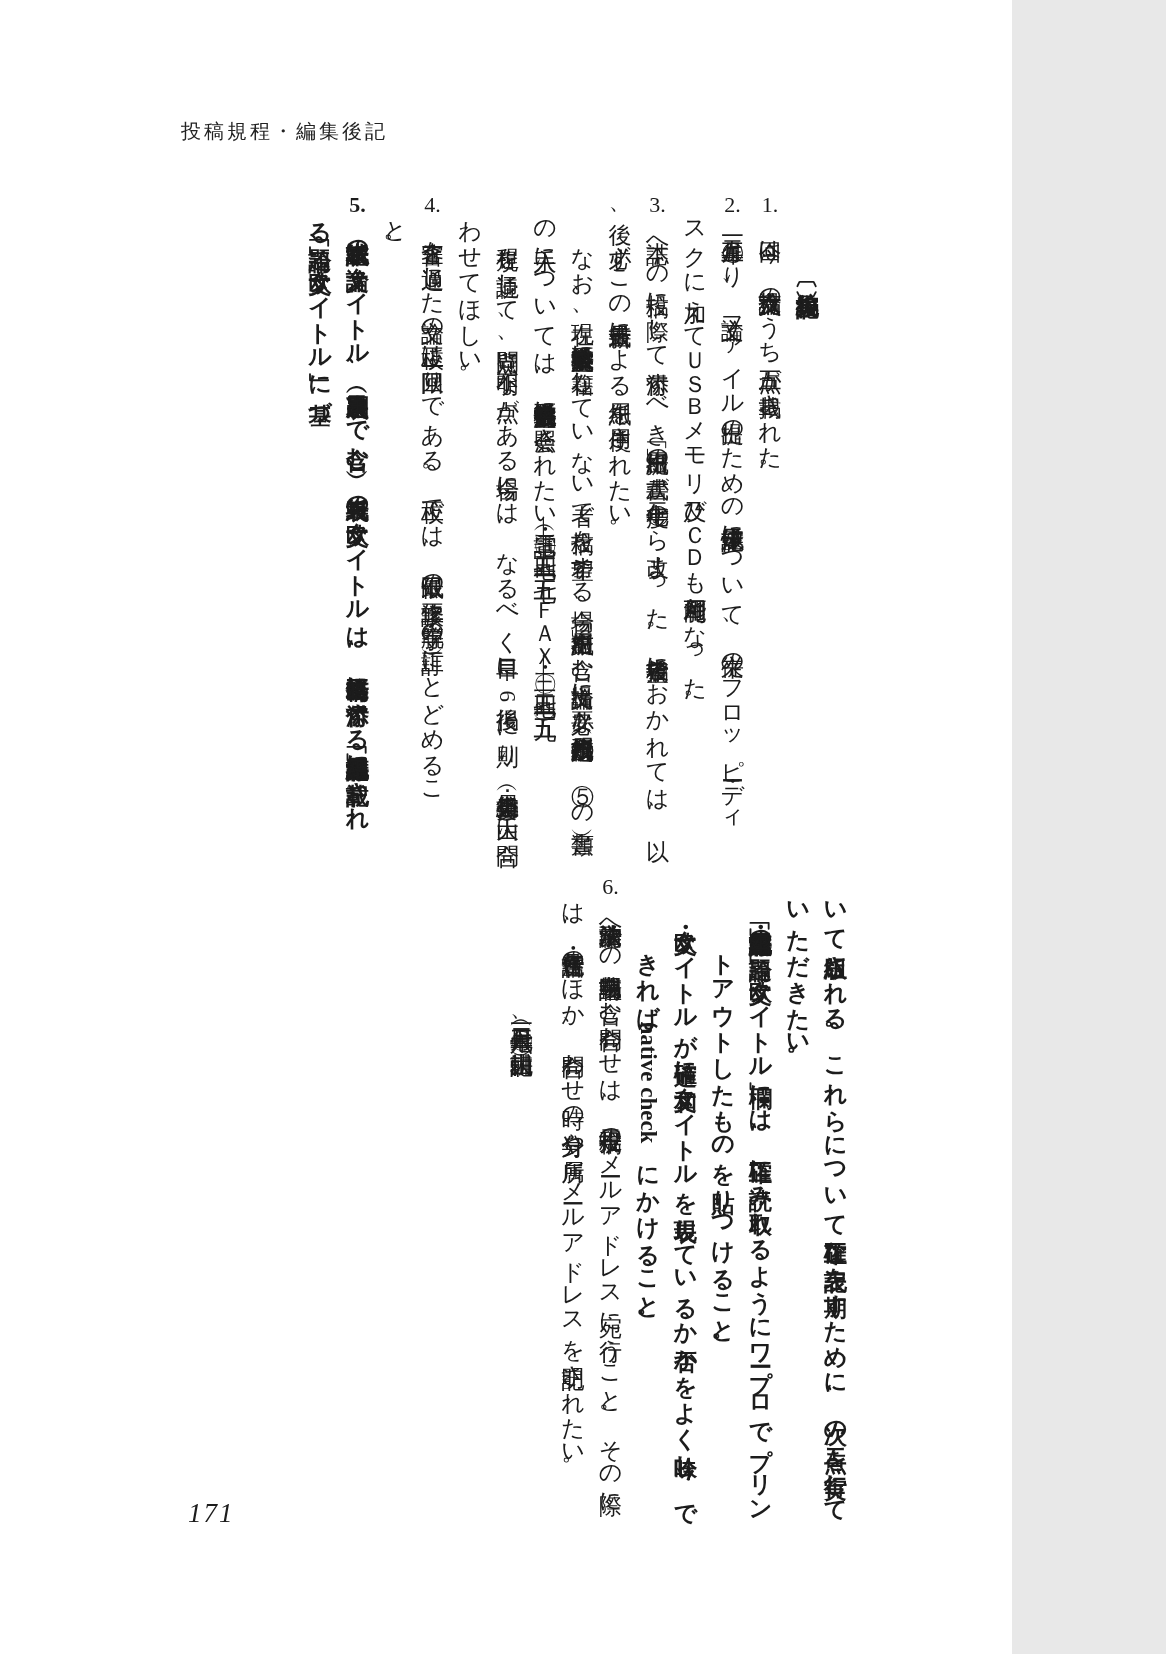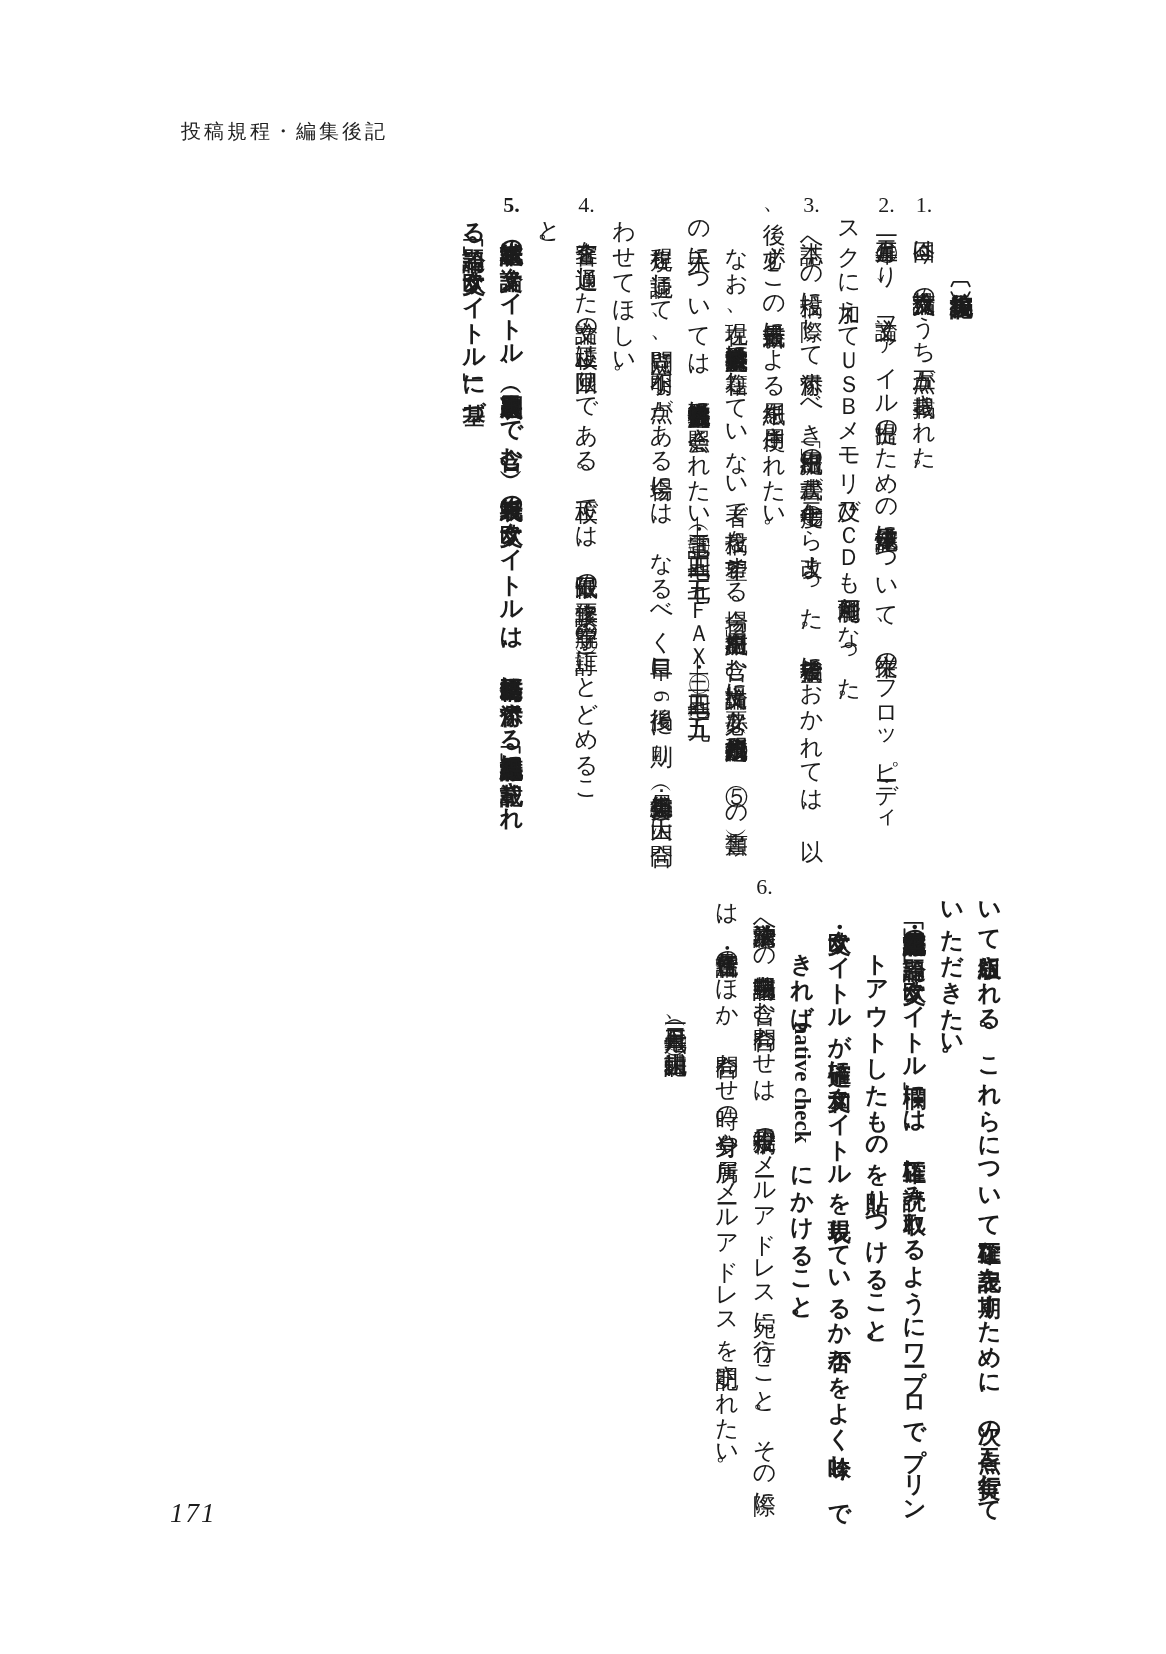--- a/index.html
+++ b/index.html
@@ -1,18 +1,18 @@
 <!DOCTYPE html>
 <html><head>
 <meta charset="utf-8">
 <style>
   html, body { margin: 0; padding: 0; background: #e8e8e8; }
   .page {
     position: relative;
-    width: 1166px;
+    width: 1012px;
     height: 1654px;
     background: #ffffff;
     font-family: "Liberation Serif", "DejaVu Serif", serif;
     color: #1c1c1c;
     overflow: hidden;
   }
 
   
   .running-head {
     position: absolute;
@@ -67,21 +67,21 @@
 
   .bold-item { font-weight: 700; }
 
   .signature {
     text-indent: 125px;
     margin-block-start: 14px !important;
   }
 
   .page-number {
     position: absolute;
-    left: 170px;
+    left: 188px;
     top: 1498px;
     font-size: 27px;
     font-style: italic;
     letter-spacing: 2px;
     color: #1c1c1c;
   }
 </style>
 </head>
 <body>
 

